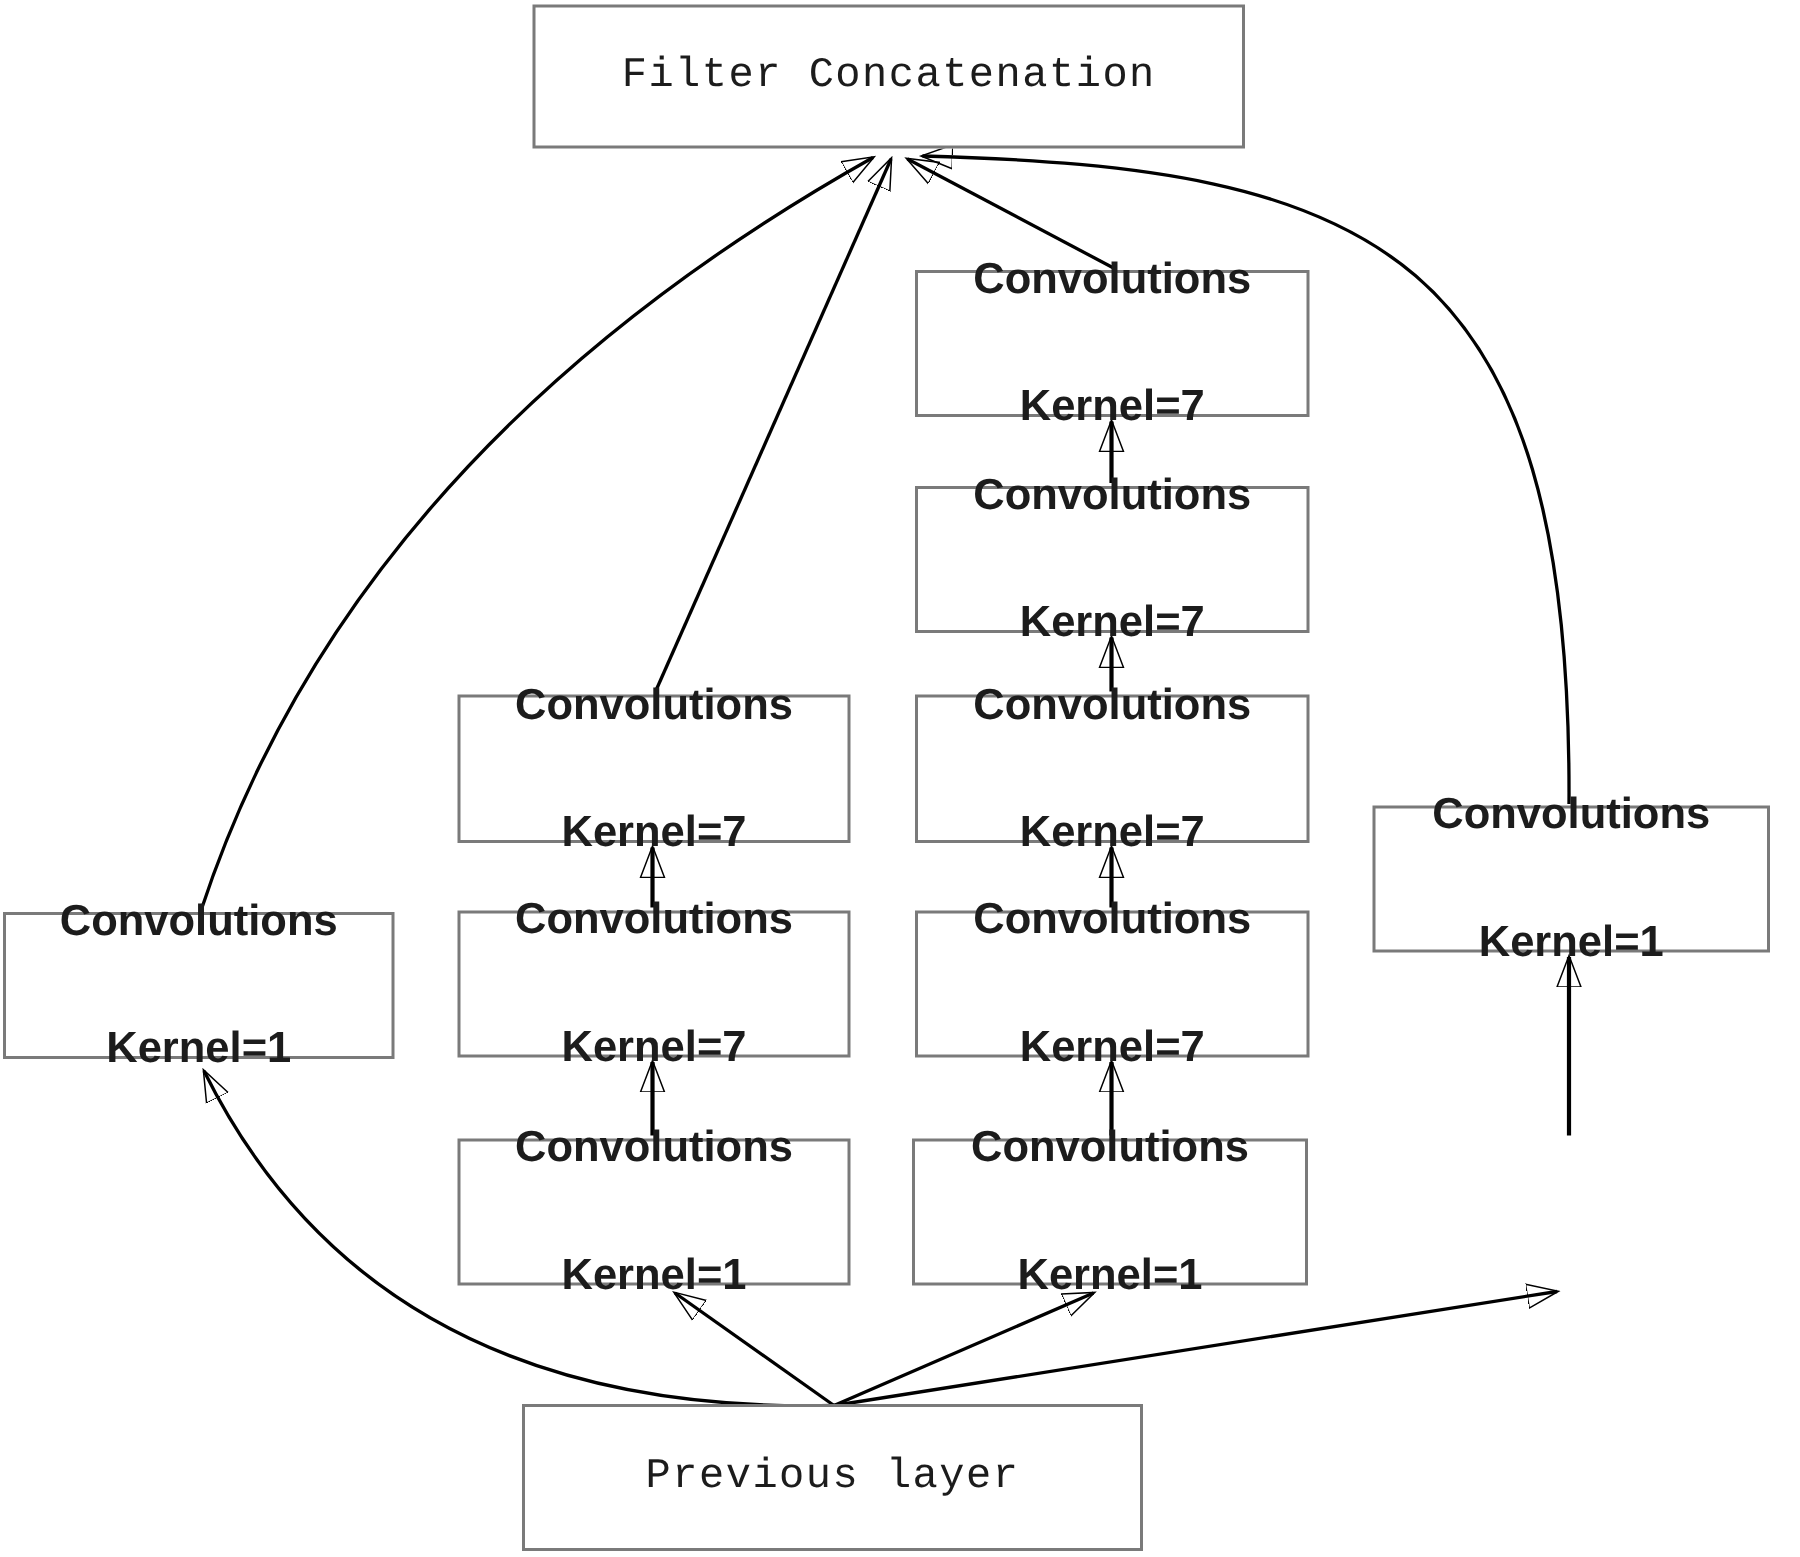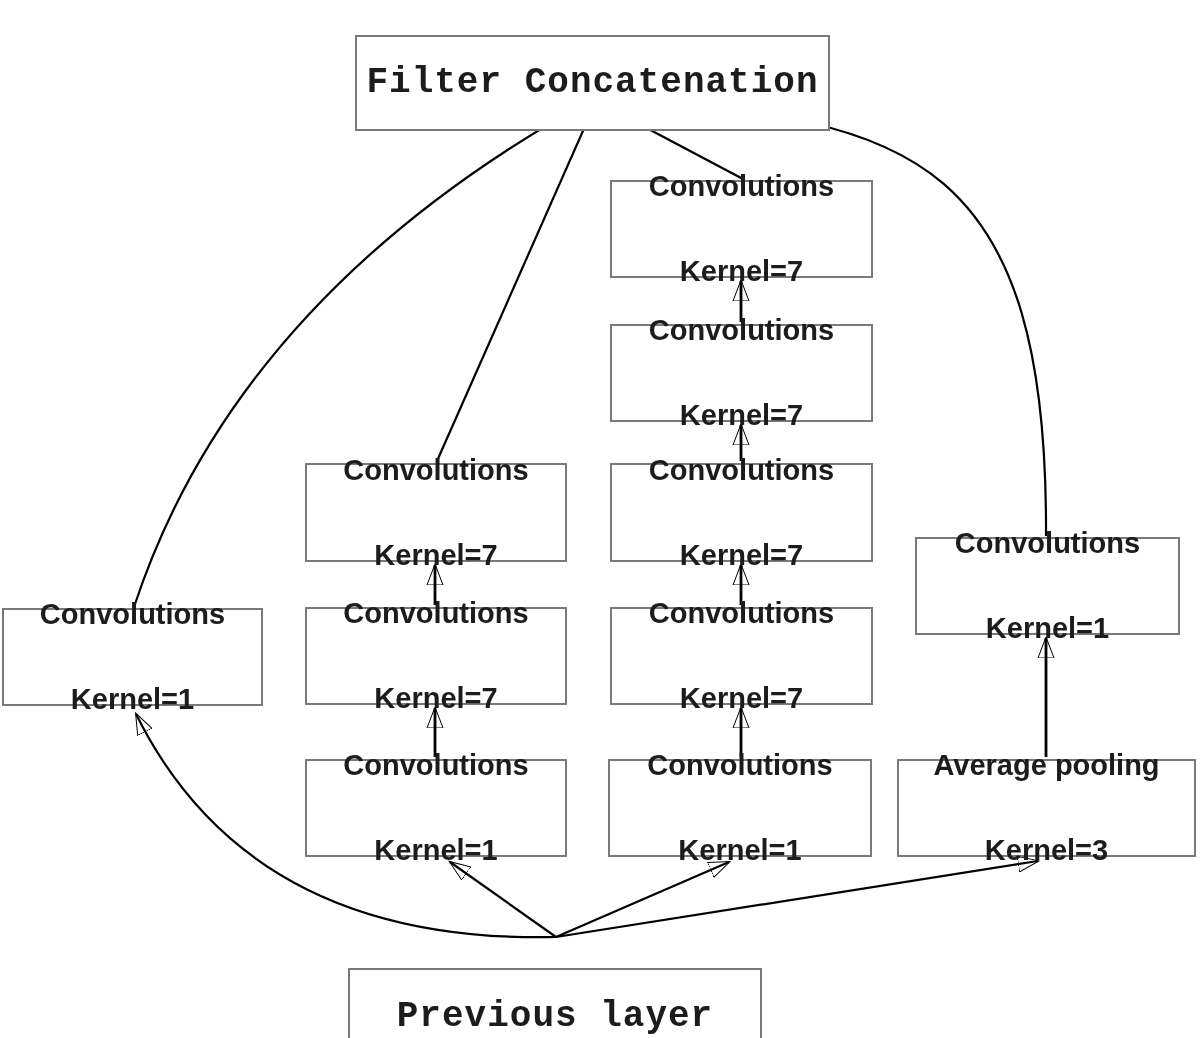--- a/index.html
+++ b/index.html
@@ -41,25 +41,24 @@
   }
   .box.sans {
     font-family: "Liberation Sans", sans-serif;
     font-weight: 700;
     font-size: 29px;
     line-height: 45px;
     gap: 40px;
   }
   .box.mono {
     font-family: "Liberation Mono", "DejaVu Sans Mono", monospace;
-    font-weight: 700;
-    font-size: 36px;
+    font-weight: 400;
+    font-size: 28px;
     letter-spacing: 1px;
     line-height: 1.1;
-    margin-top: 32px;
   }
 </style>
 </head>
 <body>
 
 <div id="canvas">
 
   <svg id="edges-svg" viewBox="0 0 1200 1038" xmlns="http://www.w3.org/2000/svg">
     <defs>
       <marker id="ah" markerUnits="userSpaceOnUse" markerWidth="26" markerHeight="20" refX="20" refY="10" orient="auto">
@@ -128,22 +127,18 @@
   </div>
   <div class="box sans" style="left:610px; top:324px; width:263px; height:98px;">
     <div>Convolutions</div>
     <div>Kernel=7</div>
   </div>
   <div class="box sans" style="left:610px; top:180px; width:263px; height:98px;">
     <div>Convolutions</div>
     <div>Kernel=7</div>
   </div>
 
-  <div class="box sans" style="left:897px; top:759px; width:299px; height:98px;">
-    <div>Average pooling</div>
-    <div>Kernel=3</div>
-  </div>
   <div class="box sans" style="left:915px; top:537px; width:265px; height:98px;">
     <div>Convolutions</div>
     <div>Kernel=1</div>
   </div>
 
 </div>
 
 </body></html>

